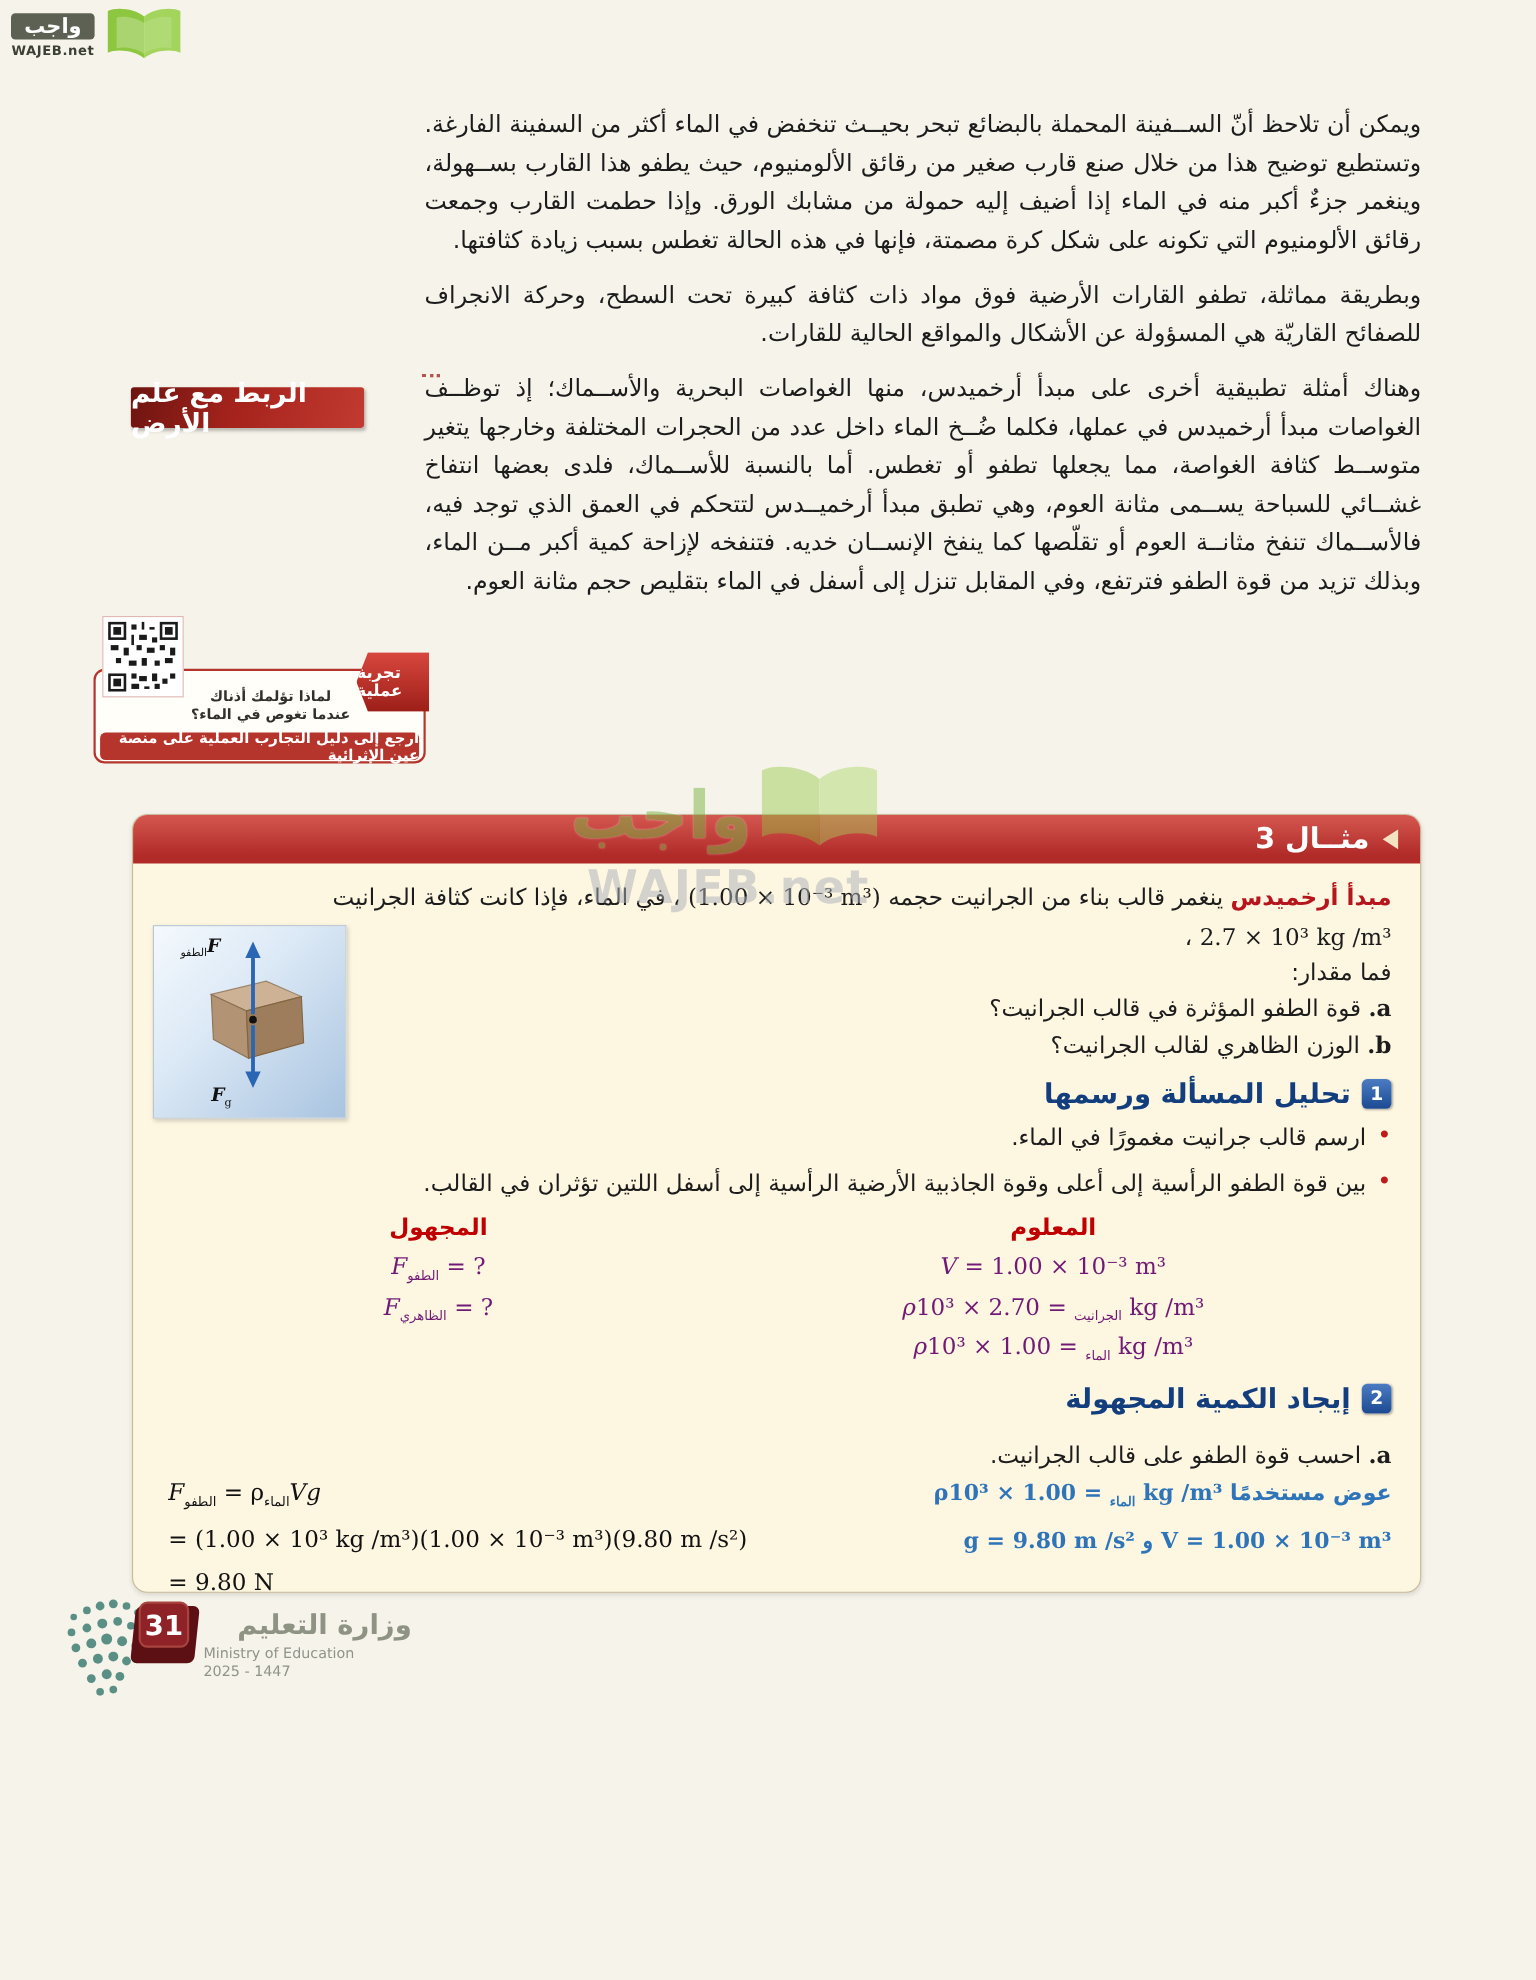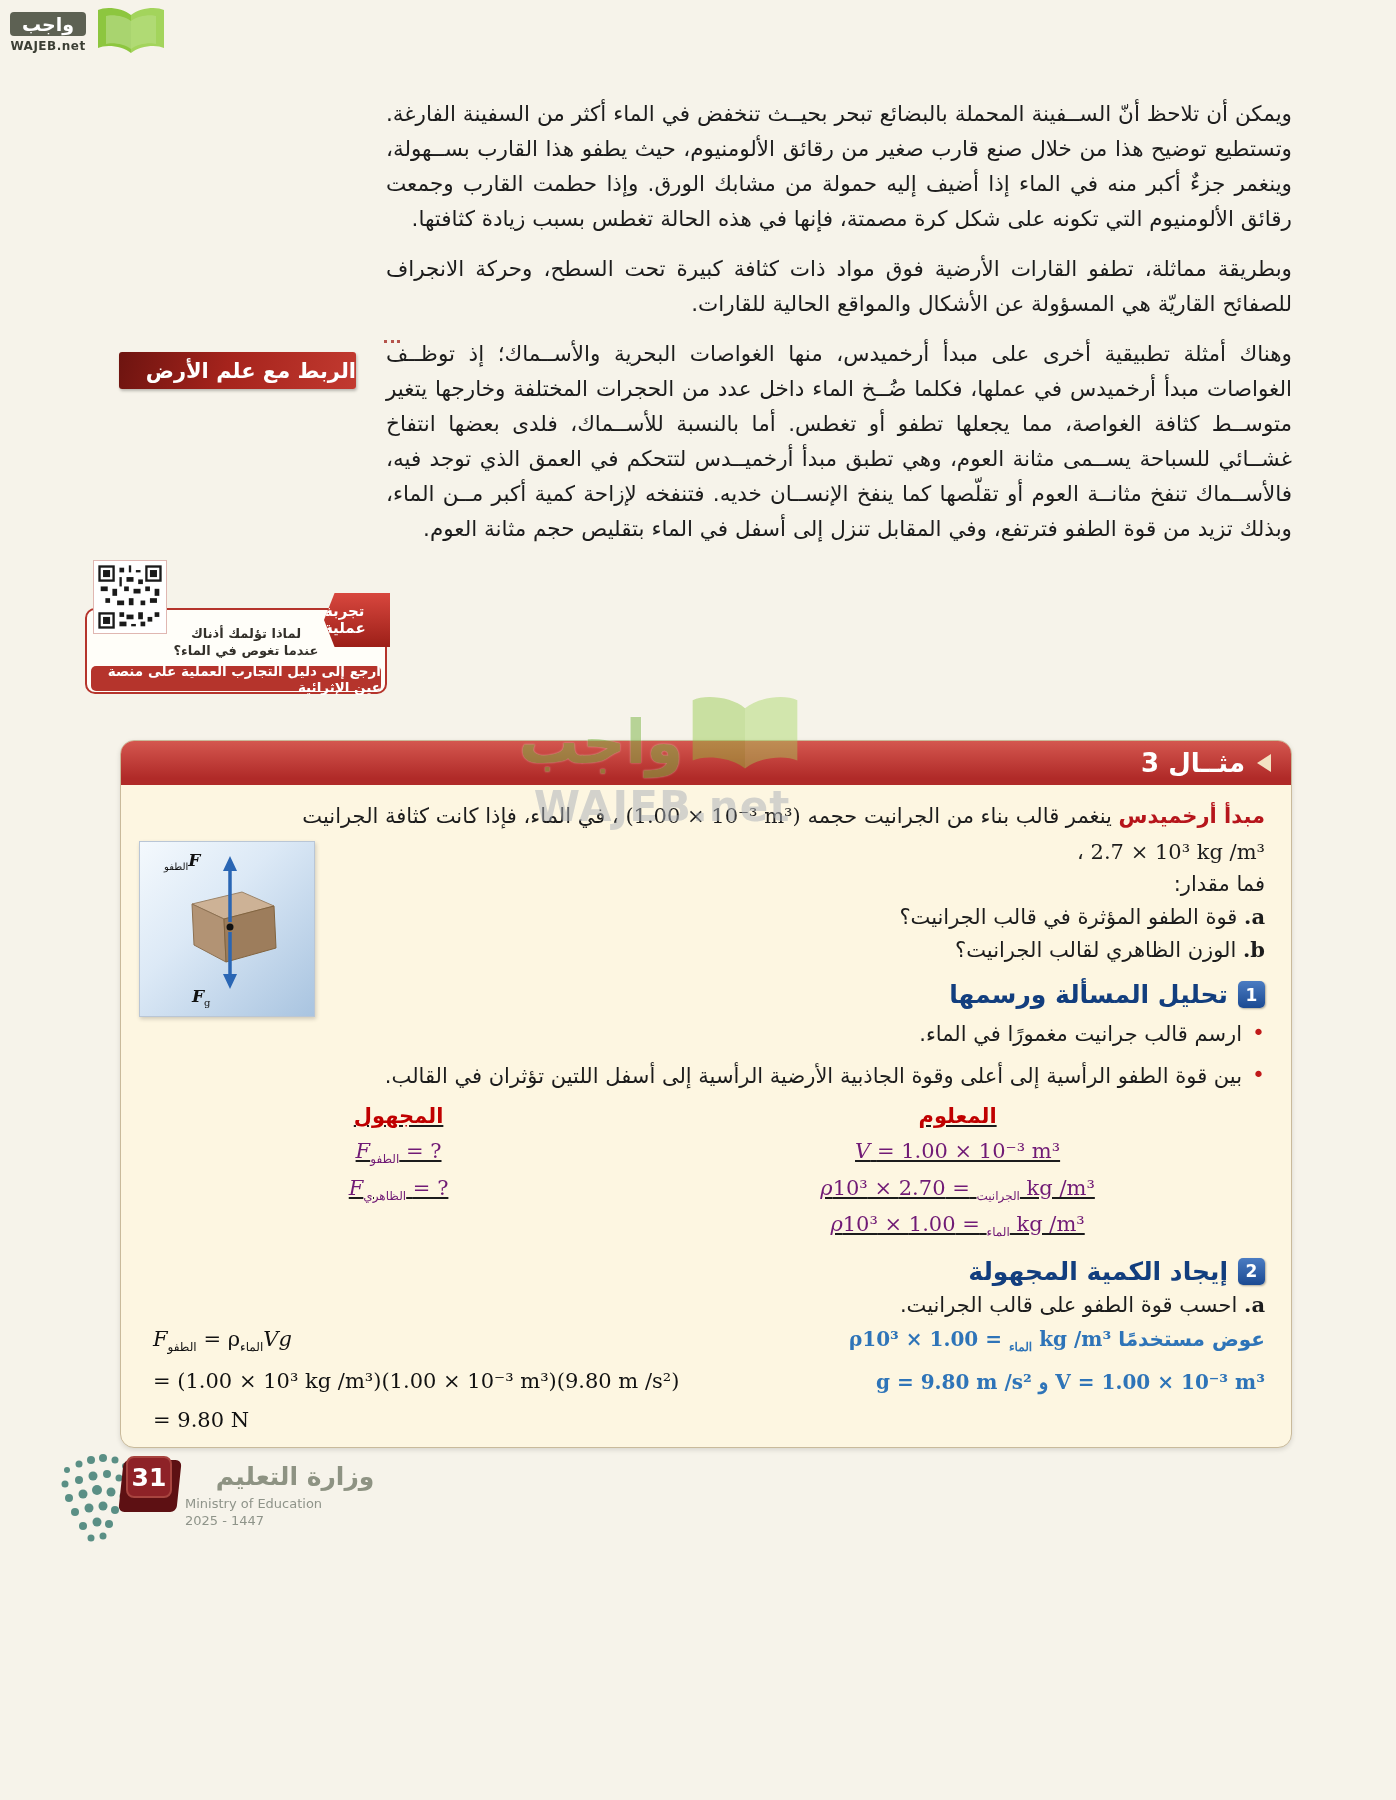--- a/index.html
+++ b/index.html
@@ -16,23 +16,23 @@
   
   .watermark {position:absolute; left:492px; top:694px; width:340px; text-align:center; opacity:.5; z-index:6; pointer-events:none;}
   .wm-row {display:flex; align-items:center; justify-content:center; gap:2px;}
   .wm-ar {color:#7ab544; font-weight:bold; font-size:60px; text-shadow:0 0 2px #fff;}
   .wm-site {font-size:42px; font-weight:bold; color:#aab0b8; letter-spacing:1px; margin-top:-8px;}
 
   
   .textcol {position:absolute; top:96px; right:104px; width:906px; direction:rtl; text-align:justify; font-size:21.5px; line-height:1.63;}
   .textcol p {margin-bottom:15px;}
 
-  .earth-label {position:absolute; left:119px; top:352px; width:237px; height:37px;
-    background:linear-gradient(105deg,#6d1410,#a5231c 45%,#c23a30); color:#fff; font-weight:bold; font-size:21px;
-    display:flex; align-items:center; justify-content:flex-end; border-radius:3px; box-shadow:1px 2px 3px rgba(0,0,0,.25);}
+  .earth-label {position:absolute; left:119px; top:352px; width:212px; height:37px;
+    background:linear-gradient(105deg,#6d1410,#a5231c 45%,#c23a30); color:#fff; font-weight:bold; font-size:24px;
+    display:flex; align-items:center; justify-content:flex-start; border-radius:3px; box-shadow:1px 2px 3px rgba(0,0,0,.25);}
   .dotleader {position:absolute; left:384px; top:340px; width:16px; border-top:3px dotted #b5544c;}
 
   
   .exp {position:absolute; left:85px; top:560px; width:302px; height:136px;}
   .exp-box {position:absolute; left:0; top:48px; width:100%; height:86px; border:2px solid #b5342c; border-radius:10px; background:#fffef9;}
   .qr {position:absolute; left:8px; top:0; width:74px; height:74px; background:#fff; border:1px solid #e0b7b2; padding:2px; z-index:2;}
   .ribbon {position:absolute; right:-3px; top:33px; width:66px; height:54px; background:linear-gradient(180deg,#d8473e,#9c1f18);
     color:#fff; font-weight:bold; font-size:15px; display:flex; flex-direction:column; align-items:flex-start; justify-content:center;
     line-height:1.15; z-index:3; clip-path:polygon(16% 0,100% 0,100% 100%,16% 100%,0 50%);}
   .exp-q {position:absolute; left:88px; right:68px; top:66px; font-size:13px; color:#33302a; direction:rtl; text-align:center; font-weight:bold; line-height:1.3;}
@@ -67,29 +67,29 @@
   .numbadge {width:27px; height:27px; border-radius:5px; background:linear-gradient(180deg,#4b7cc2,#1b4a92); color:#fff;
     font-weight:bold; font-size:17px; display:flex; align-items:center; justify-content:center; box-shadow:1px 1px 2px rgba(0,0,0,.3); flex:0 0 auto;}
   .sec-title {color:#123e7e; font-weight:bold; font-size:25px;}
   .sec-head.full {margin-left:0;}
 
   .bullet {display:flex; gap:10px; margin-top:10px; line-height:1.5;}
   .bullet .bdot {color:#c01a1a; font-size:22px; line-height:1.3; flex:0 0 auto;}
   .bullet.short {margin-left:200px;}
 
   .ku {display:flex; direction:rtl; margin-top:12px;}
-  .ku-col {display:flex; flex-direction:column; align-items:center;text-decoration:underline;}
+  .ku-col {display:flex; flex-direction:column; align-items:center;}
   .ku-known {width:55%;}
   .ku-unknown {width:45%;}
   .ku-h {color:#c00000; font-weight:bold; font-size:21px; margin-bottom:2px;}
   .mrow {direction:ltr; unicode-bidi:isolate; font-family:"DejaVu Serif",serif; font-size:21px; margin-top:9px; color:#701a75;text-align:right;}
   .mrow .var {font-style:italic;}
   .mrow sub {font-size:12px;}
 
-  .stepa {margin-top:6px;}
+  .stepa {margin-top:24px;}
   .sol {display:flex; direction:ltr; justify-content:space-between; margin-top:10px; padding-left:6px;}
   .eqs {font-family:"DejaVu Serif",serif; font-size:21px; direction:ltr; text-align:left; color:#111; width:60%;}
   .eqs .line {margin-bottom:15px;}
   .eqs i {font-style:italic;}
   .eqs sub {font-size:12px;}
   .hints {direction:rtl; text-align:right; color:#2e74b8; font-weight:bold; font-size:20px; padding-left:2px;}
   .hints .hline {margin-bottom:16px;}
   .hints sub {font-size:12px;}
   .hints .mathiso {font-weight:bold; color:#2e74b8;}
 

